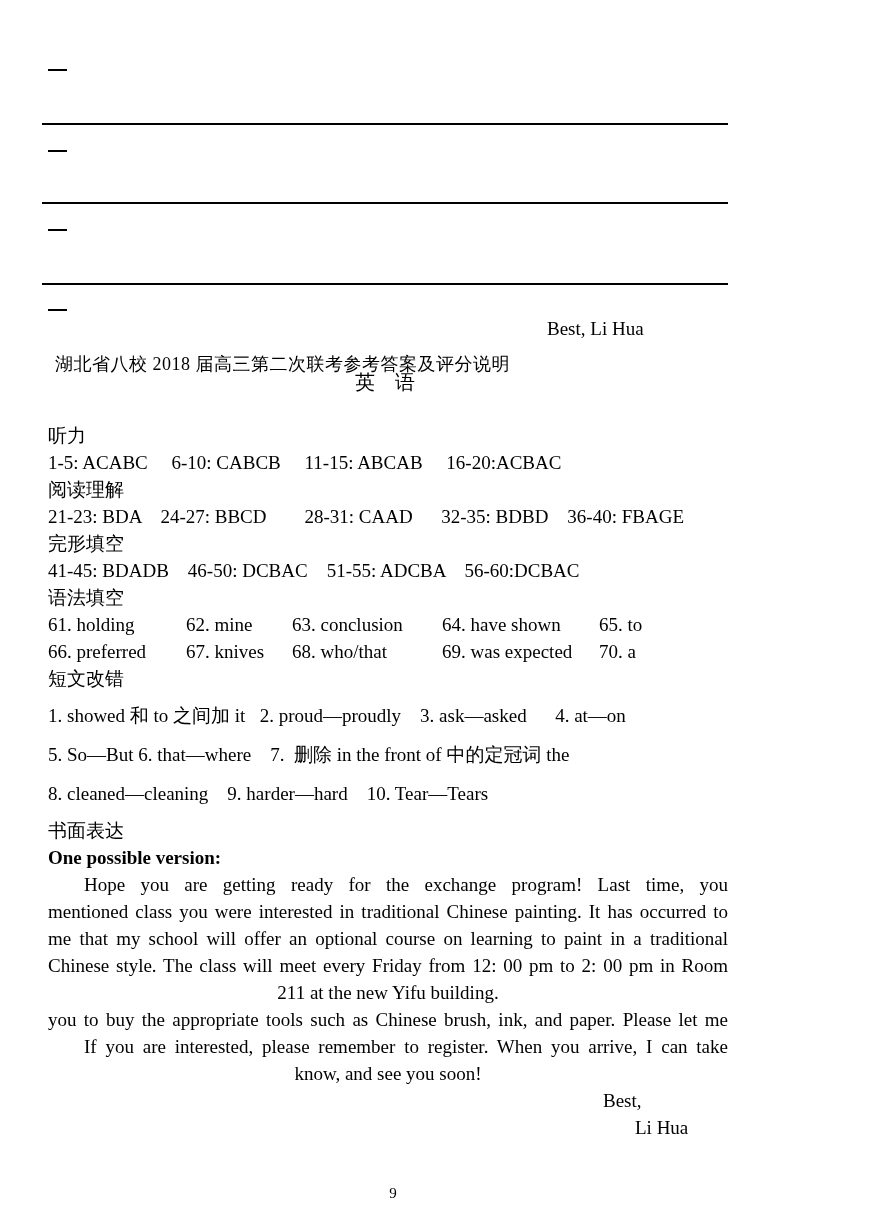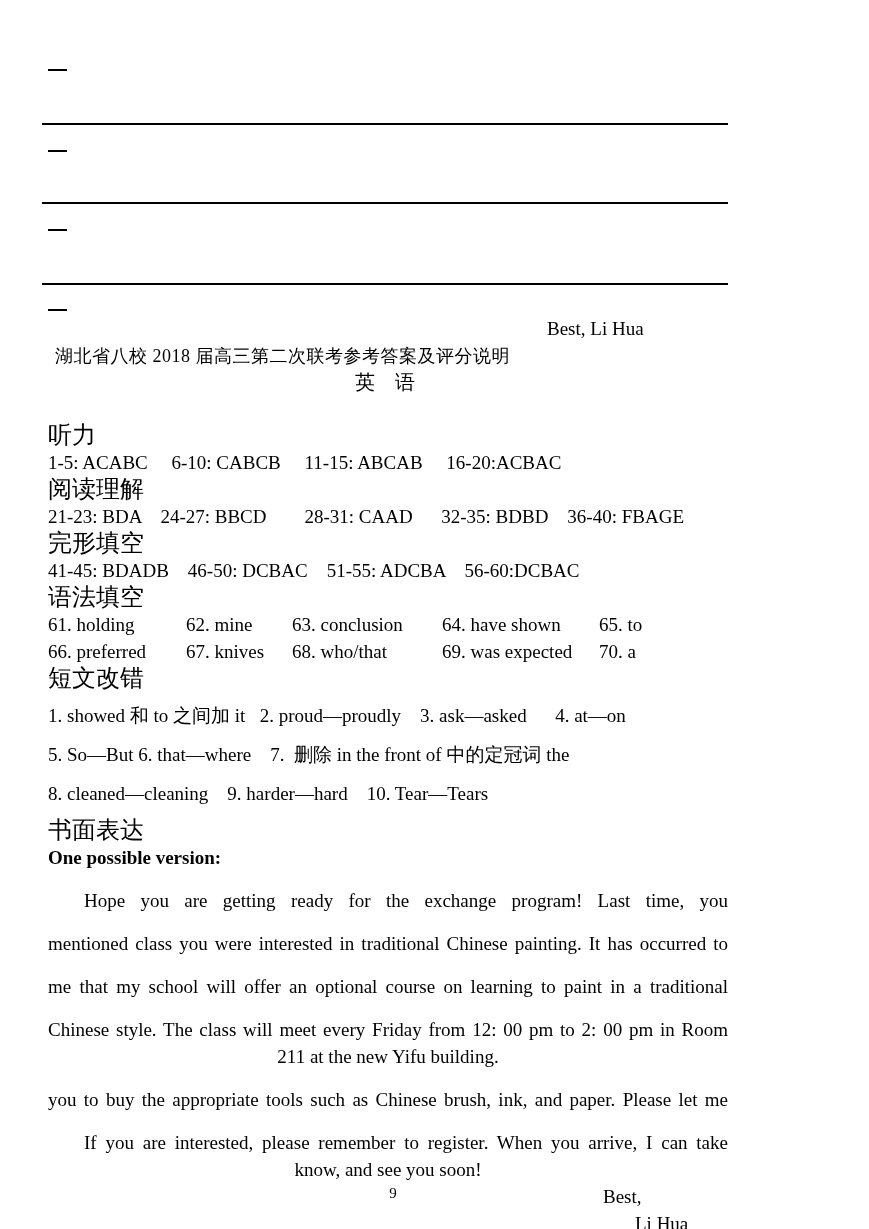--- a/index.html
+++ b/index.html
@@ -25,44 +25,44 @@
   }
   .rule1 { top:123px; }
   .rule2 { top:202px; }
   .rule3 { top:283px; }
 
   .best-top {
     position:absolute; left:547px; top:318px;
     font-size:19px; line-height:22px;
   }
   .doc-title {
-    position:absolute; left:55px; top:344px;
+    position:absolute; left:55px; top:352px;
     font-size:18px; line-height:24px;
     letter-spacing:0.5px;
   }
   .subject {
     position:absolute; left:42px; top:369px; width:686px;
     text-align:center; font-size:20px; line-height:26px;
   }
 
   .main {
     position:absolute; left:48px; top:422px; width:680px;
     font-size:19px; line-height:27px;
   }
-  .hline { font-size:24px; }
+  .hline { font-size:19px; }
   .answers { white-space:pre-wrap; }
   .ggrid {
     display:grid;
     grid-template-columns:138px 106px 150px 157px 1fr;
   }
   .corr-line { white-space:pre-wrap; margin-top:12px; }
   .corr-first { margin-top:10px; }
   .writing-head { margin-top:10px; }
   .bold { font-weight:bold; }
-  .jline { text-align:justify; text-align-last:justify; overflow:hidden;margin-top:16px; }
+  .jline { text-align:justify; text-align-last:justify; overflow:hidden; }
   .jlast { text-align:center; }
   .indent { text-indent:36px; }
   .closing { margin-left:555px; }
   .signature { margin-left:587px; }
 
   .page-num {
     position:absolute; left:42px; top:1183px; width:686px;
     padding-left:16px;
     text-align:center; font-size:15px; line-height:20px;
   }

